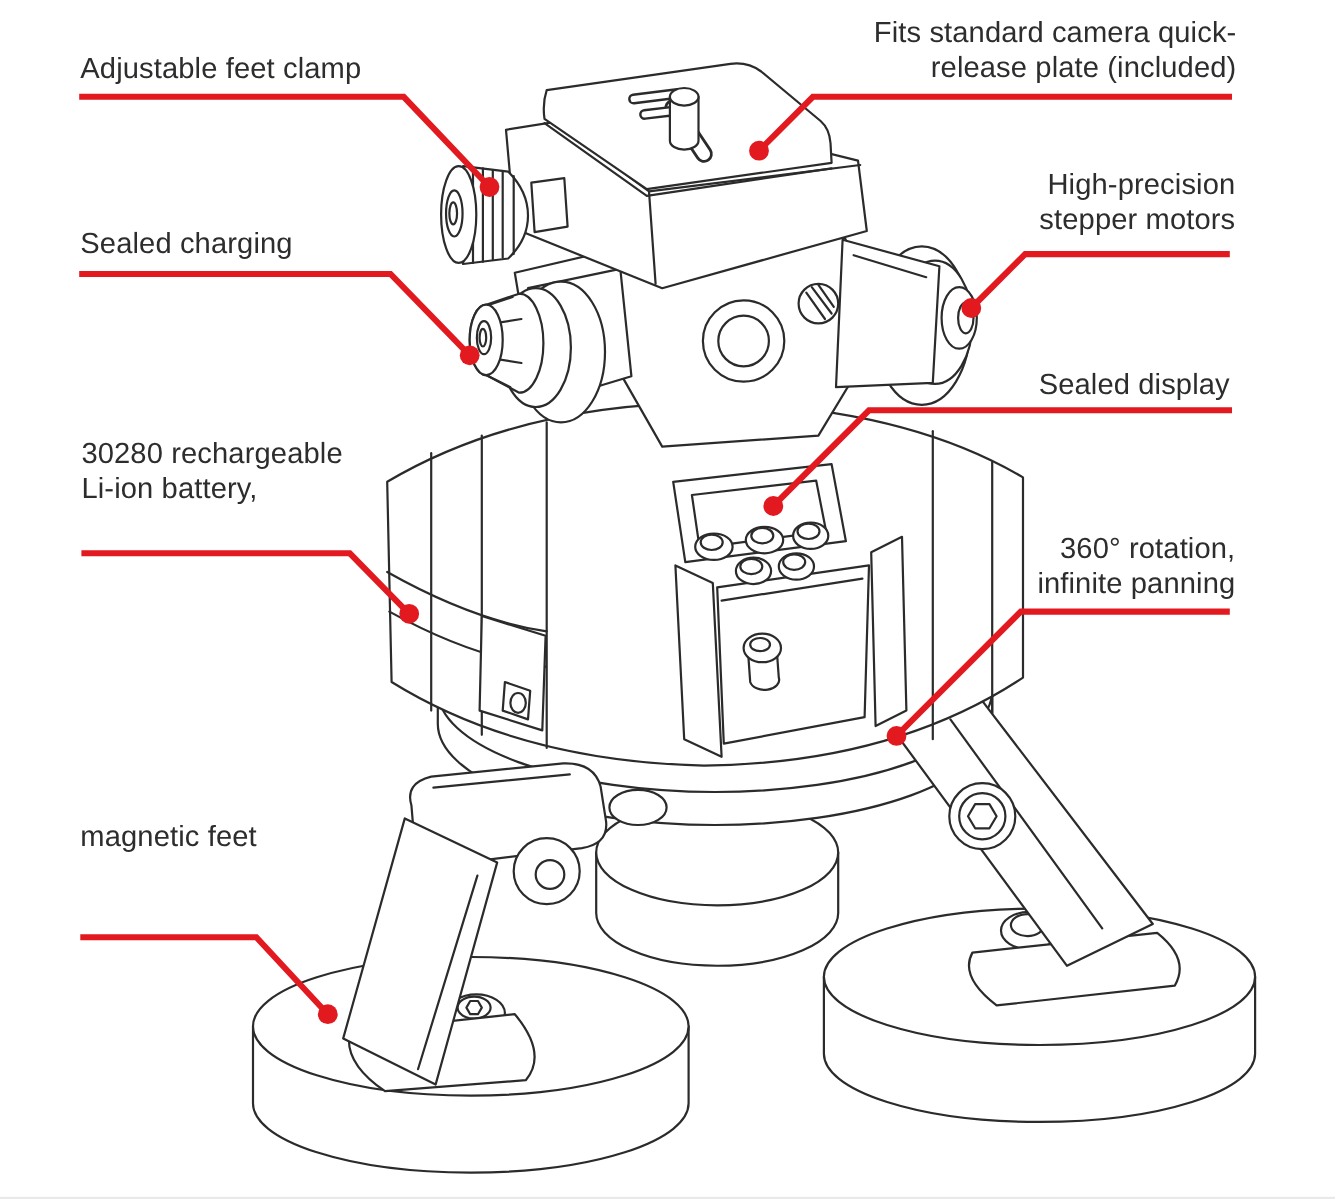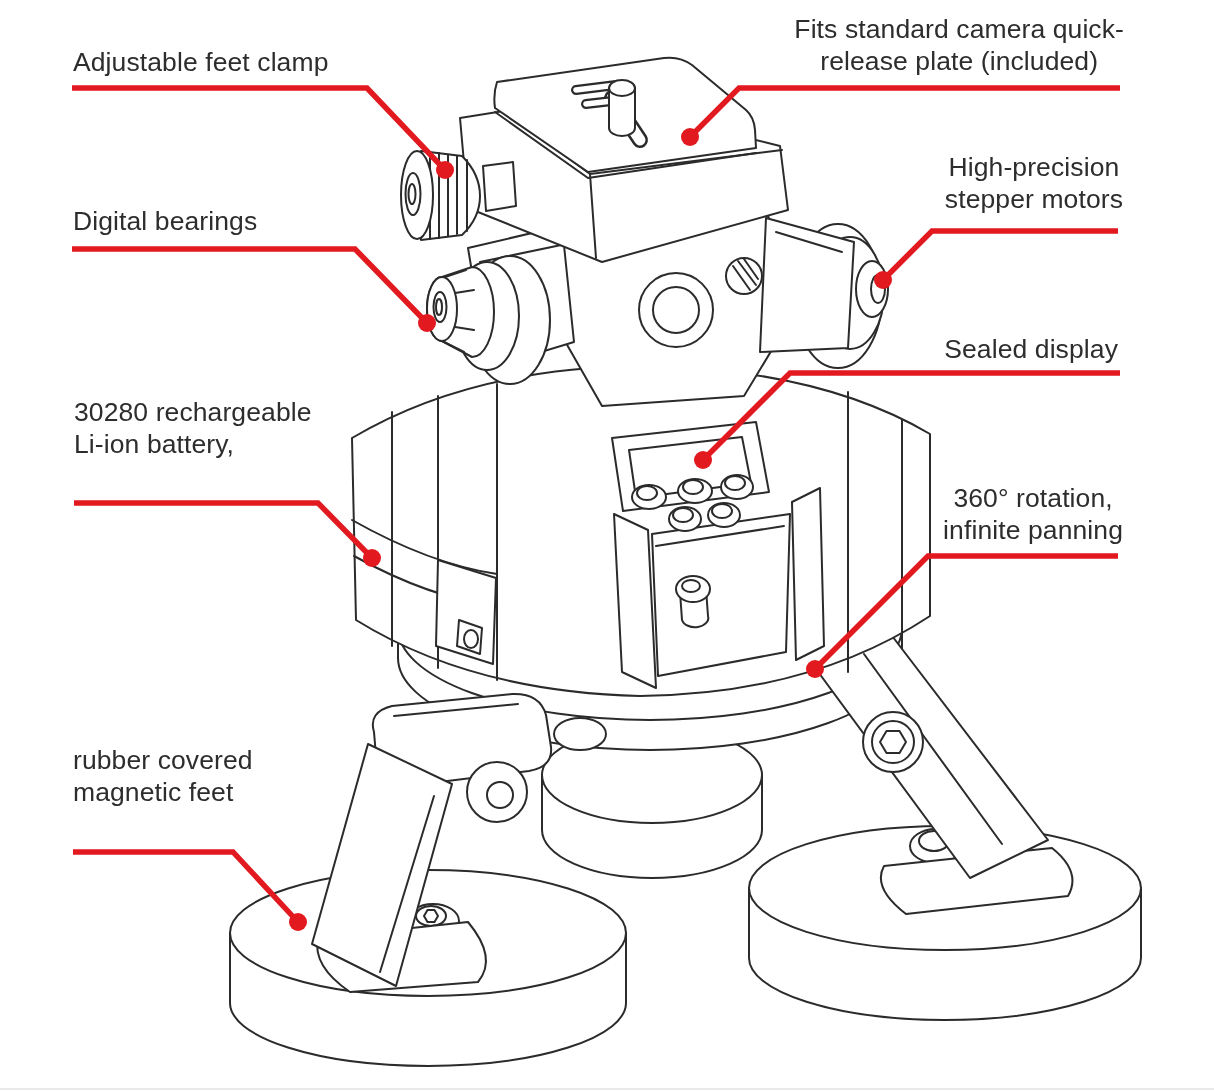--- a/index.html
+++ b/index.html
@@ -5,21 +5,21 @@
   :root{
     --red:#e2191f; --ink:#2b2b2b; --text:#2d2d2d; --rule:#e9e9e9; --bg:#ffffff;
   }
   html,body{margin:0;padding:0;background:var(--bg);}
   .stage{position:relative;width:1214px;height:1092px;background:var(--bg);overflow:hidden;
          font-family:"Liberation Sans", sans-serif;}
   .art{position:absolute;left:0;top:0;width:1214px;height:1092px;}
   .label{position:absolute;font-size:26.5px;line-height:32px;font-weight:400;
          color:var(--text);white-space:nowrap;letter-spacing:0.1px;}
   .label span{display:block;}
-  .label.right{text-align:center;}
+  .label.right{text-align:right;}
   
   .ln{fill:#fff;stroke:var(--ink);stroke-width:2;stroke-linejoin:round;stroke-linecap:round;}
   .ln-n{fill:none;stroke:var(--ink);stroke-width:2;stroke-linejoin:round;stroke-linecap:round;}
   .pill-o{stroke:var(--ink);stroke-width:16;stroke-linecap:round;fill:none;}
   .pill-i{stroke:#fff;stroke-width:11;stroke-linecap:round;fill:none;}
   .pill-o2{stroke:var(--ink);stroke-width:10;stroke-linecap:round;fill:none;}
   .pill-i2{stroke:#fff;stroke-width:5.5;stroke-linecap:round;fill:none;}
   .red-ln{fill:none;stroke:var(--red);stroke-width:5.5;stroke-linejoin:miter;stroke-linecap:butt;}
   .red-dot{fill:var(--red);stroke:none;}
   .rule{fill:var(--rule);}
@@ -193,21 +193,21 @@
   <div class="label" style="left:73px;top:46px">
     <span>Adjustable feet clamp</span>
   </div>
 
   <div class="label right" style="right:90px;top:13px">
     <span>Fits standard camera quick-</span>
     <span>release plate (included)</span>
   </div>
 
   <div class="label" style="left:73px;top:205px">
-    <span>Digital bearings</span>
+    <span>Sealed charging</span>
   </div>
 
   <div class="label right" style="right:91px;top:151px">
     <span>High-precision</span>
     <span>stepper motors</span>
   </div>
 
   <div class="label" style="left:74px;top:396px">
     <span>30280 rechargeable</span>
     <span>Li-ion battery,</span>
@@ -216,17 +216,16 @@
   <div class="label right" style="right:96px;top:333px">
     <span>Sealed display</span>
   </div>
 
   <div class="label right" style="right:91px;top:482px">
     <span>360° rotation,</span>
     <span>infinite panning</span>
   </div>
 
   <div class="label" style="left:73px;top:744px">
-    <span>rubber covered</span>
     <span>magnetic feet</span>
   </div>
 
 </div>
 
 </body></html>

